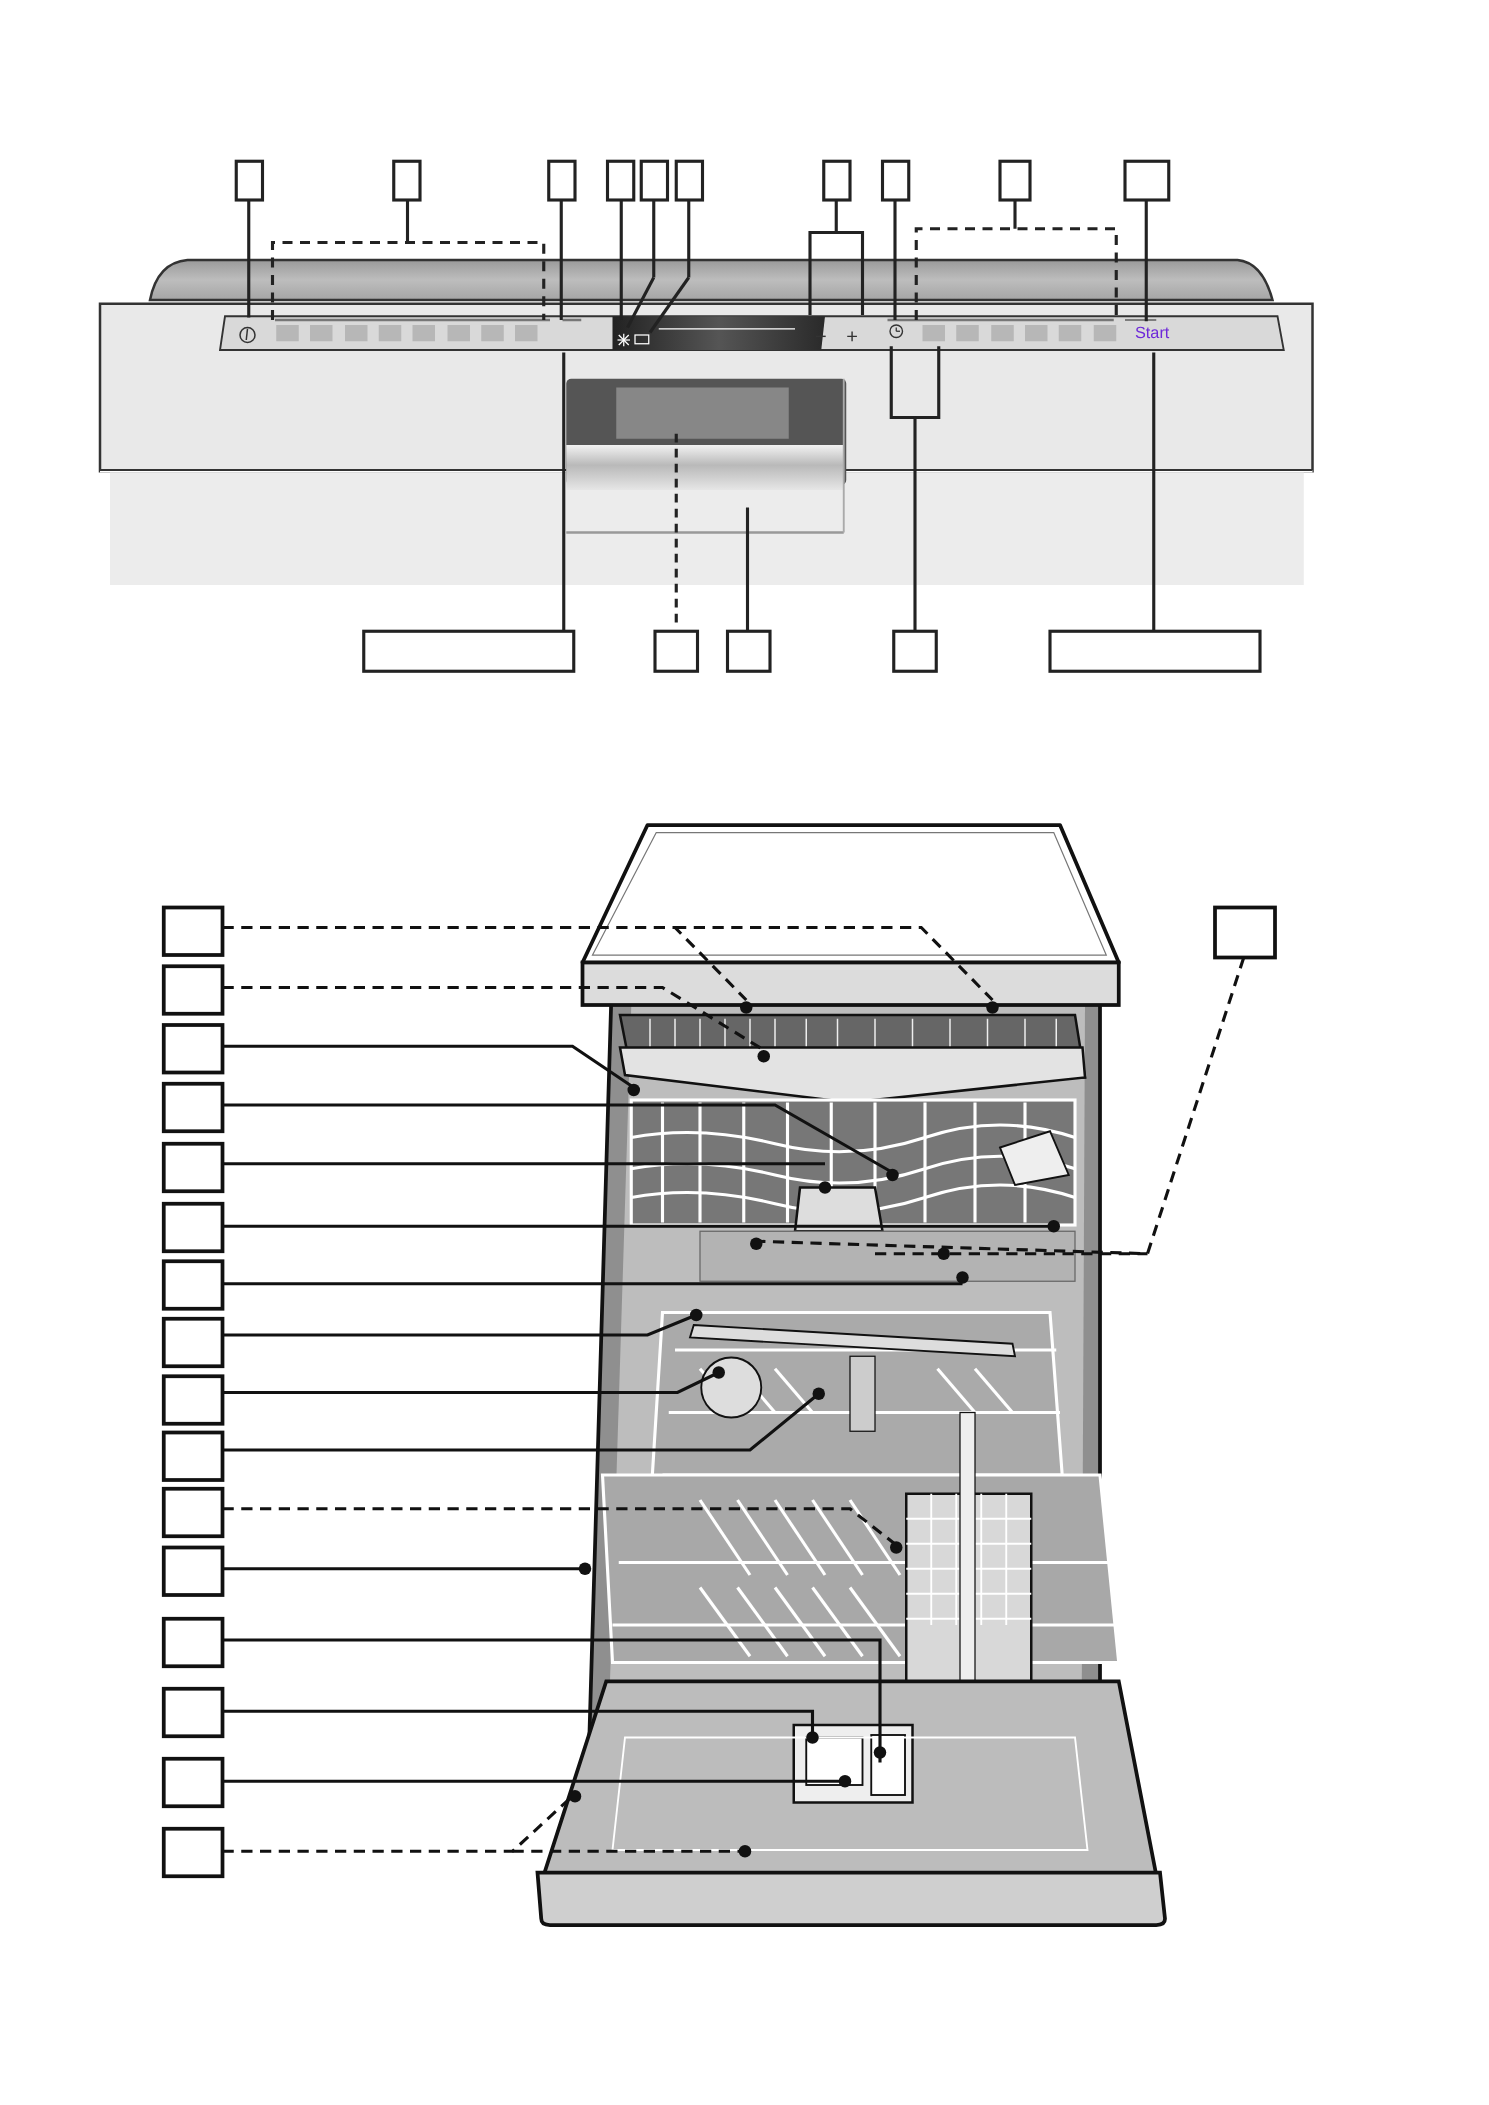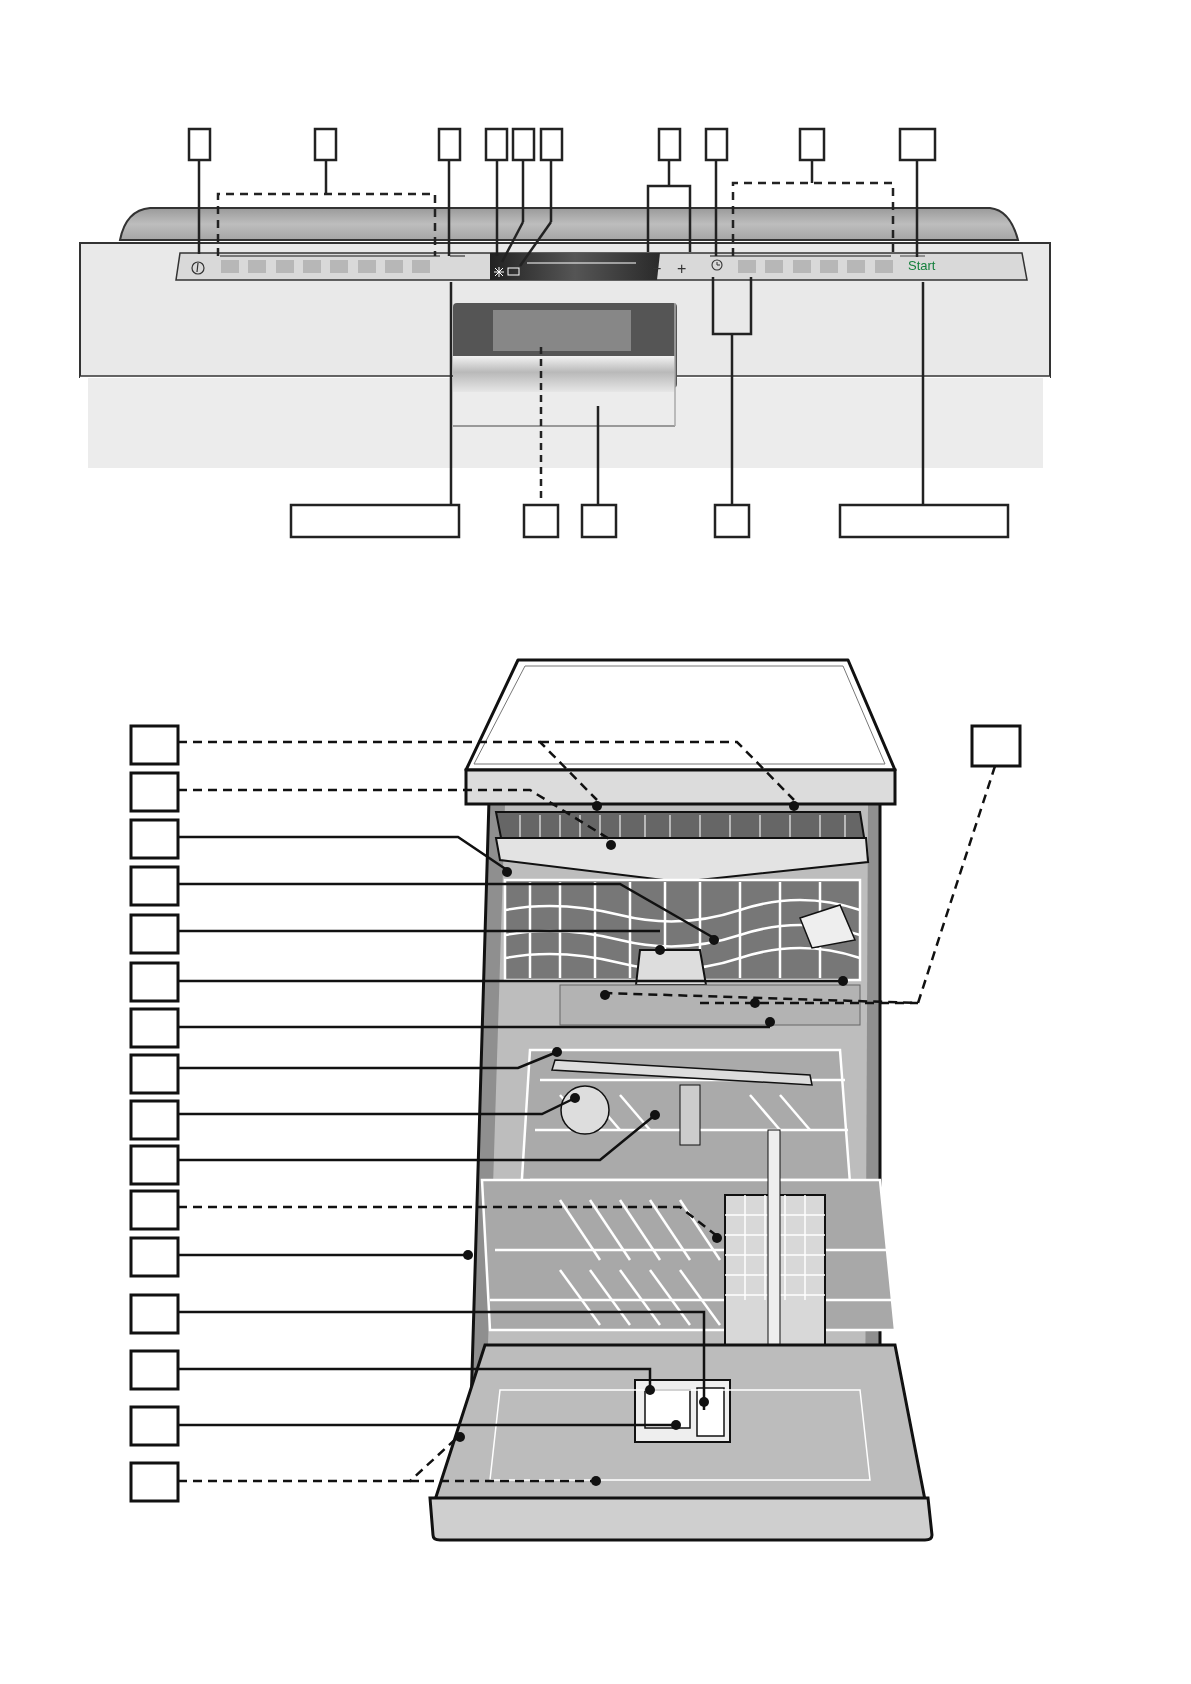--- a/index.html
+++ b/index.html
@@ -1,18 +1,18 @@
 <!DOCTYPE html>
 <html><head>
 <meta charset="utf-8">
 <style>
   html,body{margin:0;padding:0;background:#ffffff;}
   body{width:1191px;height:1684px;position:relative;overflow:hidden;font-family:"Liberation Sans",sans-serif;}
   .layer{position:absolute;left:0;top:0;}
-  .panel-text{position:absolute;font-family:"Liberation Sans",sans-serif;color:#15803d;}
+  .panel-text{position:absolute;font-family:"Liberation Sans",sans-serif;color:#6d28d9;}
 </style>
 </head>
 <body>
 
 <svg class="layer" width="1191" height="560" viewBox="0 0 1191 560">
   <defs>
     <linearGradient id="topGrad" x1="0" y1="0" x2="0" y2="1">
       <stop offset="0" stop-color="#9a9a9a"></stop>
       <stop offset="0.5" stop-color="#bdbdbd"></stop>
       <stop offset="1" stop-color="#a5a5a5"></stop>

